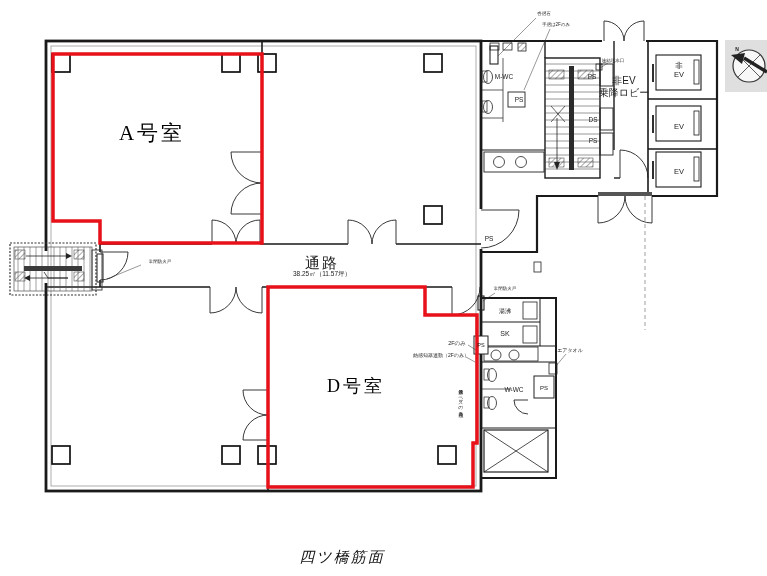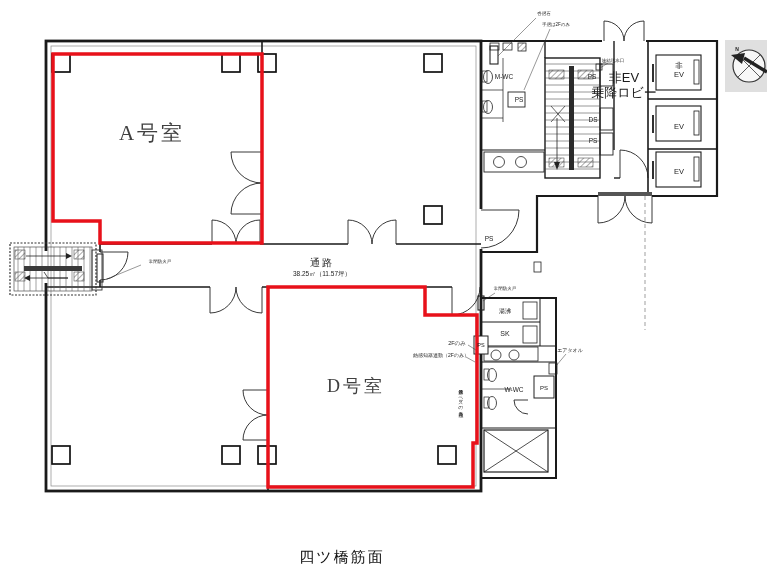--- a/index.html
+++ b/index.html
@@ -2,21 +2,21 @@
 <html><head>
 <meta charset="utf-8">
 <style>
   html,body{margin:0;padding:0;background:#fff;}
   #stage{position:relative;width:767px;height:576px;background:#ffffff;overflow:hidden;
          font-family:"Liberation Sans","DejaVu Sans",sans-serif;}
   #plan-svg{position:absolute;left:0;top:0;}
   .lbl{position:absolute;transform:translate(-50%,-50%);color:#1c1c1c;line-height:1.15;
        white-space:nowrap;text-align:center;}
   .pre{white-space:pre-line;}
-  .serif{font-family:"Liberation Serif","DejaVu Serif",serif;color:#404040;}
+  .serif{font-family:"Liberation Serif","DejaVu Serif",serif;color:#000000;}
   .vert{writing-mode:vertical-rl;transform:none;white-space:normal;line-height:1;}
   .caption{font-weight:400;color:#111;}
 </style>
 </head>
 <body>
 
 <div id="stage">
 
 <svg id="plan-svg" width="767" height="576" viewBox="0 0 767 576">
   <defs>
@@ -194,32 +194,32 @@
     <circle cx="749" cy="66" r="16" fill="#f7f7f7" stroke="#333" stroke-width="1.2"></circle>
     <path d="M738,55 L760,77 M738,77 L760,55" stroke="#333" stroke-width="0.8"></path>
     <path d="M744,58 L767,72" stroke="#222" stroke-width="3.5"></path>
     <polygon points="731,55 745,53 742,64" fill="#222"></polygon>
   </g>
 </svg>
 
 <div class="lbl serif" style="left:152px;top:133px;font-size:21px;letter-spacing:3px;">A号室</div>
 <div class="lbl serif" style="left:356px;top:386px;font-size:18px;letter-spacing:3px;">D号室</div>
 
-<div class="lbl" style="left:322px;top:263px;font-size:10px;letter-spacing:2px;">通路</div>
+<div class="lbl" style="left:322px;top:263px;font-size:15px;letter-spacing:2px;">通路</div>
 <div class="lbl" style="left:322px;top:274px;font-size:6.5px;">38.25㎡（11.57坪）</div>
 
-<div class="lbl caption" style="left:342px;top:557px;font-size:15px;letter-spacing:2px;">四ツ橋筋面</div>
+<div class="lbl caption" style="left:342px;top:557px;font-size:15px;letter-spacing:2px;font-style:italic;">四ツ橋筋面</div>
 
 <div class="lbl" style="left:504px;top:77px;font-size:6.5px;">M-WC</div>
 <div class="lbl" style="left:519px;top:100px;font-size:6.5px;">PS</div>
 <div class="lbl" style="left:592px;top:77px;font-size:6.5px;">PS</div>
 <div class="lbl" style="left:593px;top:120px;font-size:6.5px;">DS</div>
 <div class="lbl" style="left:593px;top:141px;font-size:6.5px;">PS</div>
 
-<div class="lbl pre" style="left:624px;top:86px;font-size:13px;">非EV
+<div class="lbl pre" style="left:624px;top:86px;font-size:10px;">非EV
 乗降ロビー</div>
 <div class="lbl" style="left:613px;top:61px;font-size:4.5px;">連結送水口</div>
 <div class="lbl" style="left:544px;top:14px;font-size:4.5px;">沓摺石</div>
 <div class="lbl" style="left:556px;top:25px;font-size:4.5px;">手摺は2Fのみ</div>
 
 <div class="lbl pre" style="left:679px;top:71px;font-size:7.5px;">非
 EV</div>
 <div class="lbl" style="left:679px;top:127px;font-size:7.5px;">EV</div>
 <div class="lbl" style="left:679px;top:172px;font-size:7.5px;">EV</div>
 

